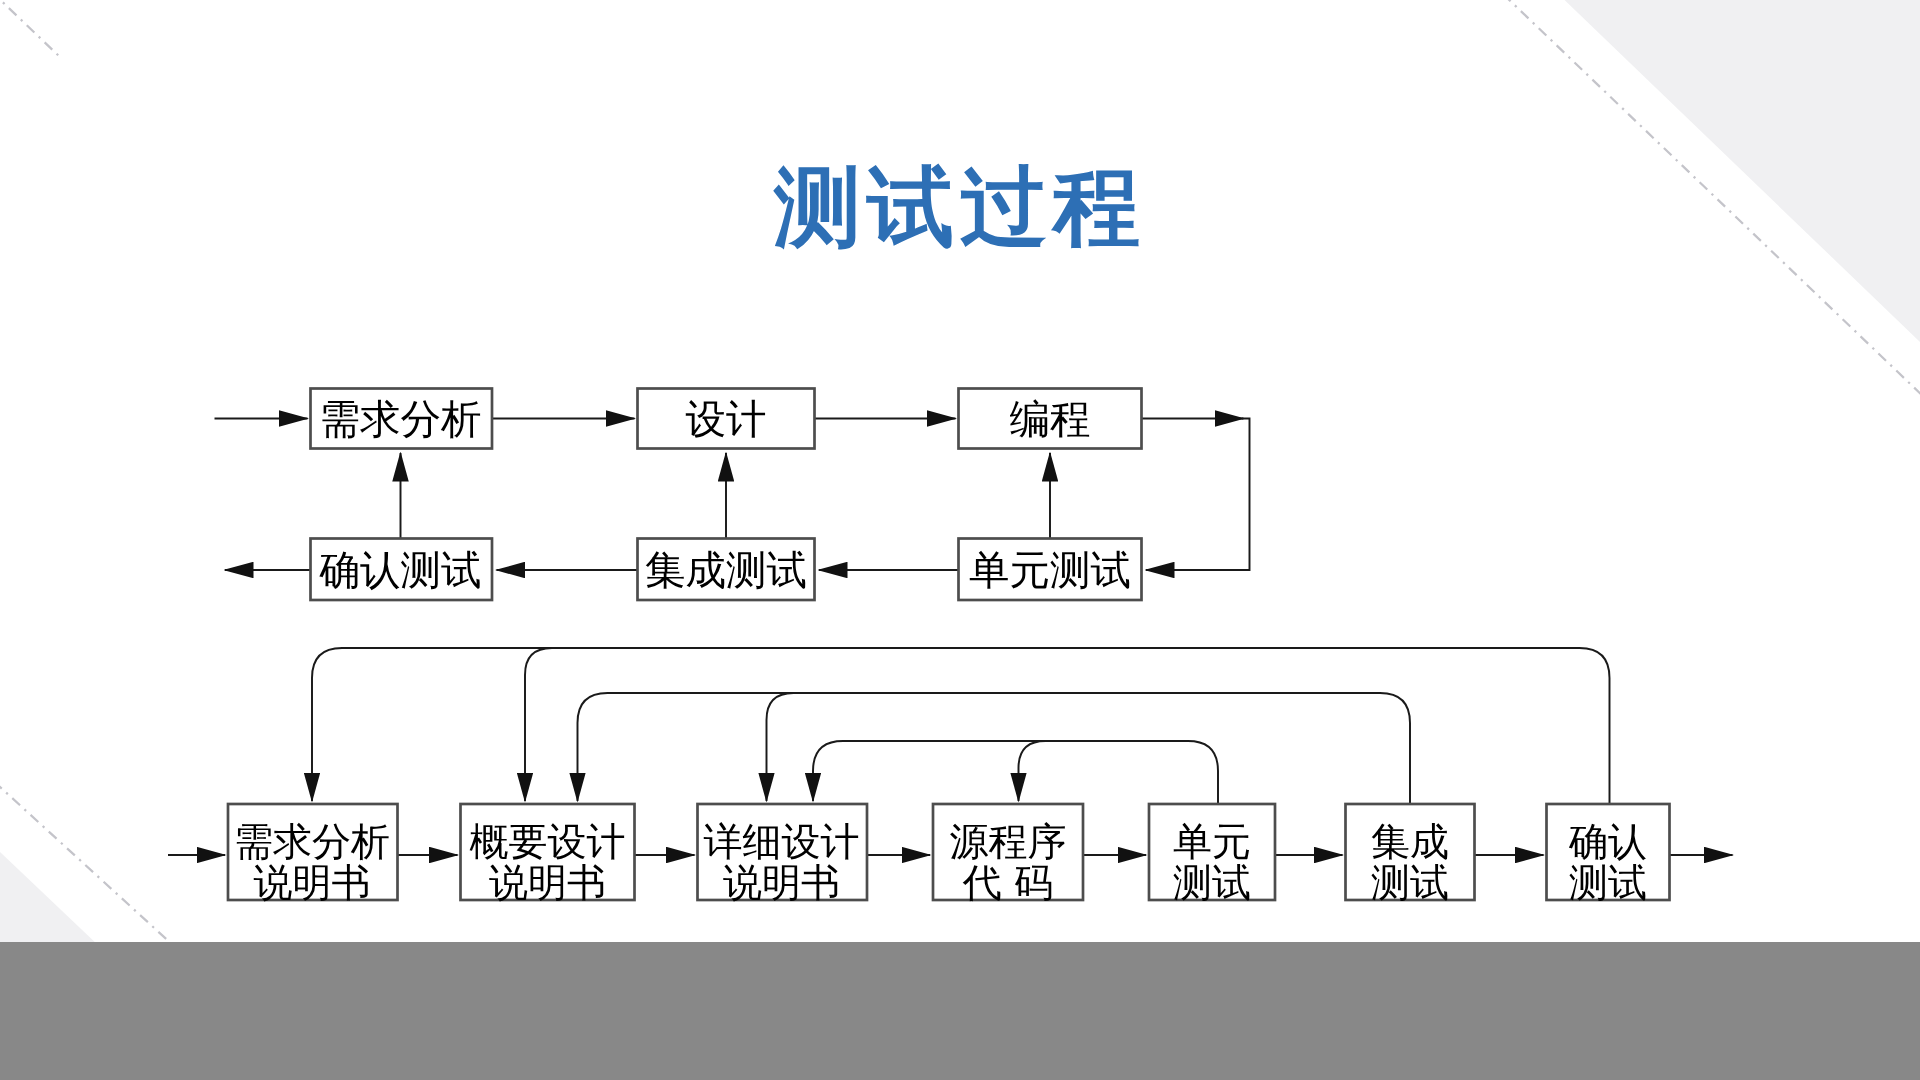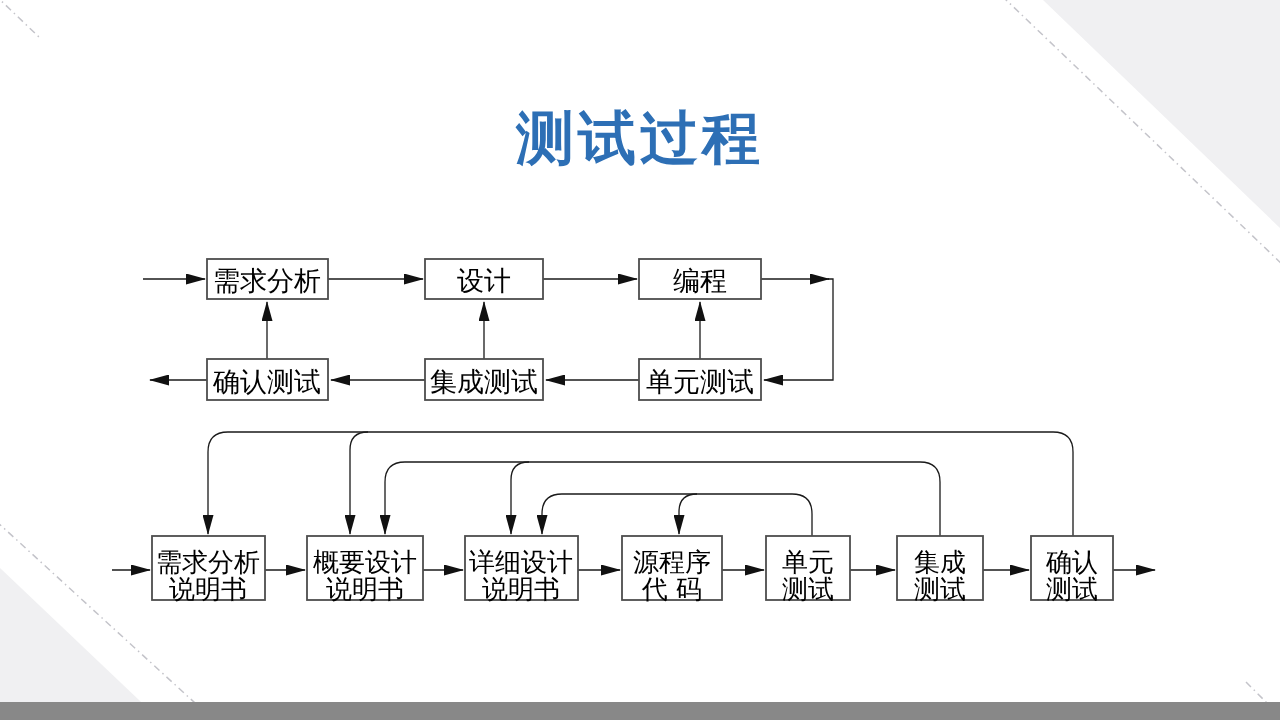--- a/index.html
+++ b/index.html
@@ -1,17 +1,17 @@
 <!DOCTYPE html>
 <html style="--title: #2d6fb5; --line: #1a1a1a; --boxline: #4d4d4d; --wedge: #f0f0f2; --dash: #c4c4ca; --watermark: #e8e8ee;"><head>
 <meta charset="utf-8">
 <style>
   html,body{margin:0;padding:0;background:#888;}
   .slide{
-    position:relative;width:1280px;height:702px;background:#ffffff;
+    position:relative;width:1280px;height:628px;background:#ffffff;
     overflow:hidden;font-family:"Liberation Sans",sans-serif;
   }
   .title{
     position:absolute;top:100px;left:0;width:100%;margin:0;
     text-align:center;font-size:58px;font-weight:bold;letter-spacing:4px;
     color:var(--title,#2d6fb5);
     font-family:"DejaVu Sans","Liberation Sans",sans-serif;
   }
   .diagram{position:absolute;left:0;top:0;width:1280px;height:720px;}
   .flowline{stroke:var(--line,#1a1a1a);stroke-width:1.3;fill:none;}

